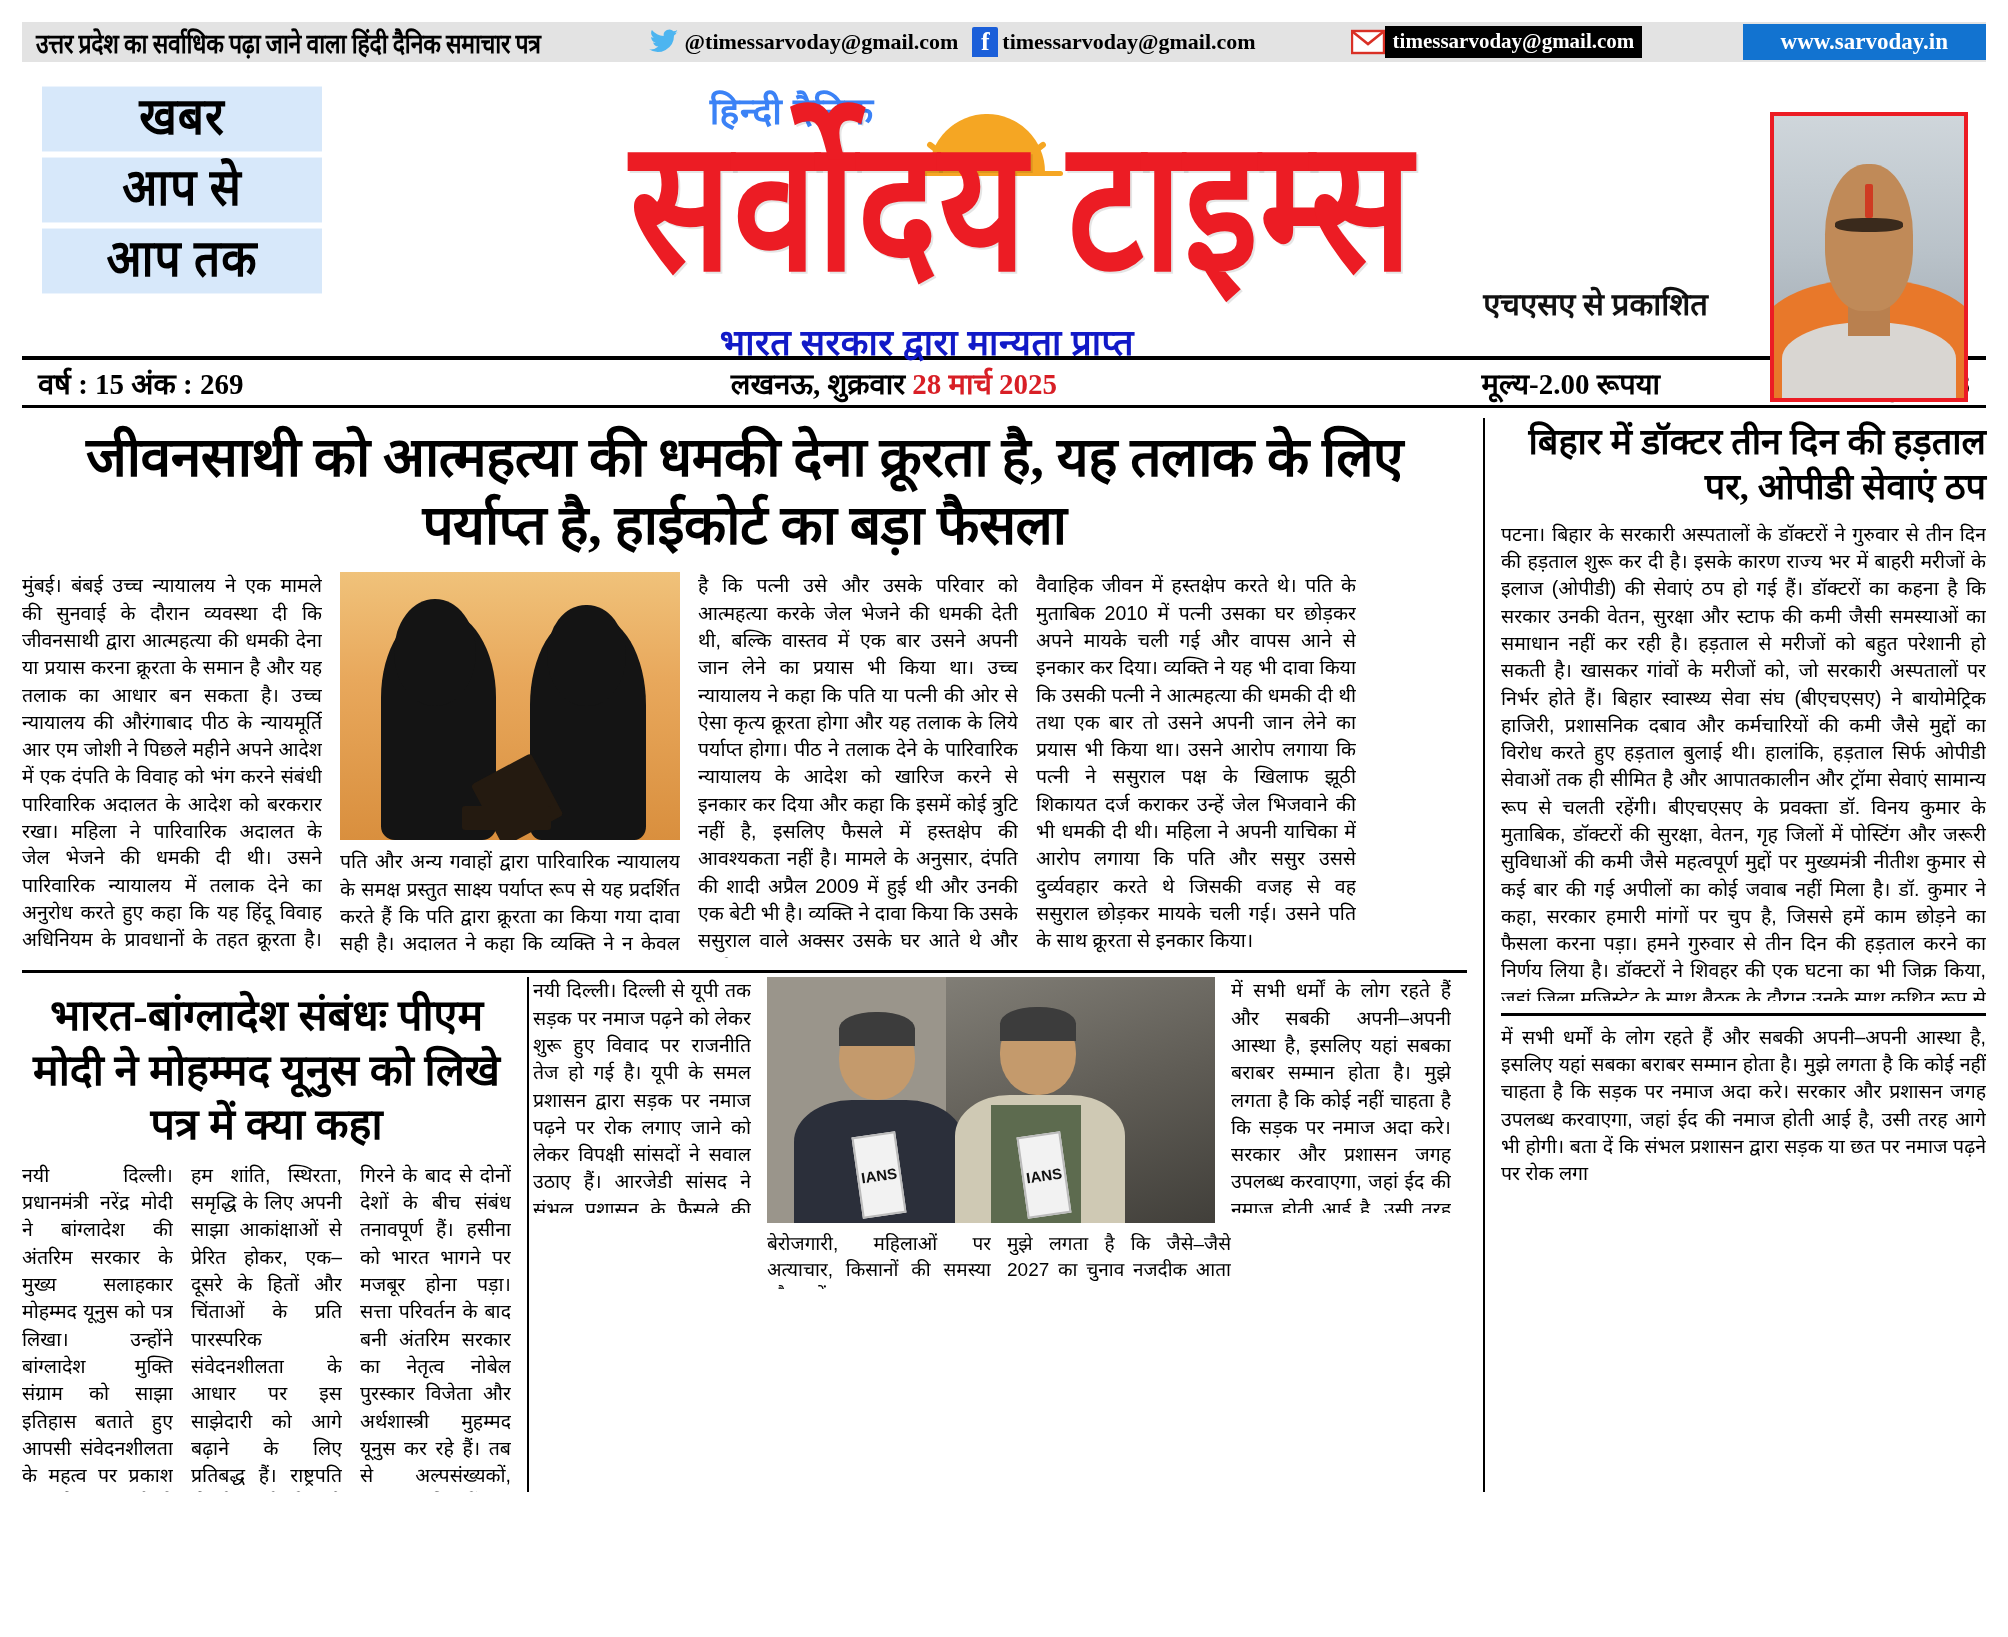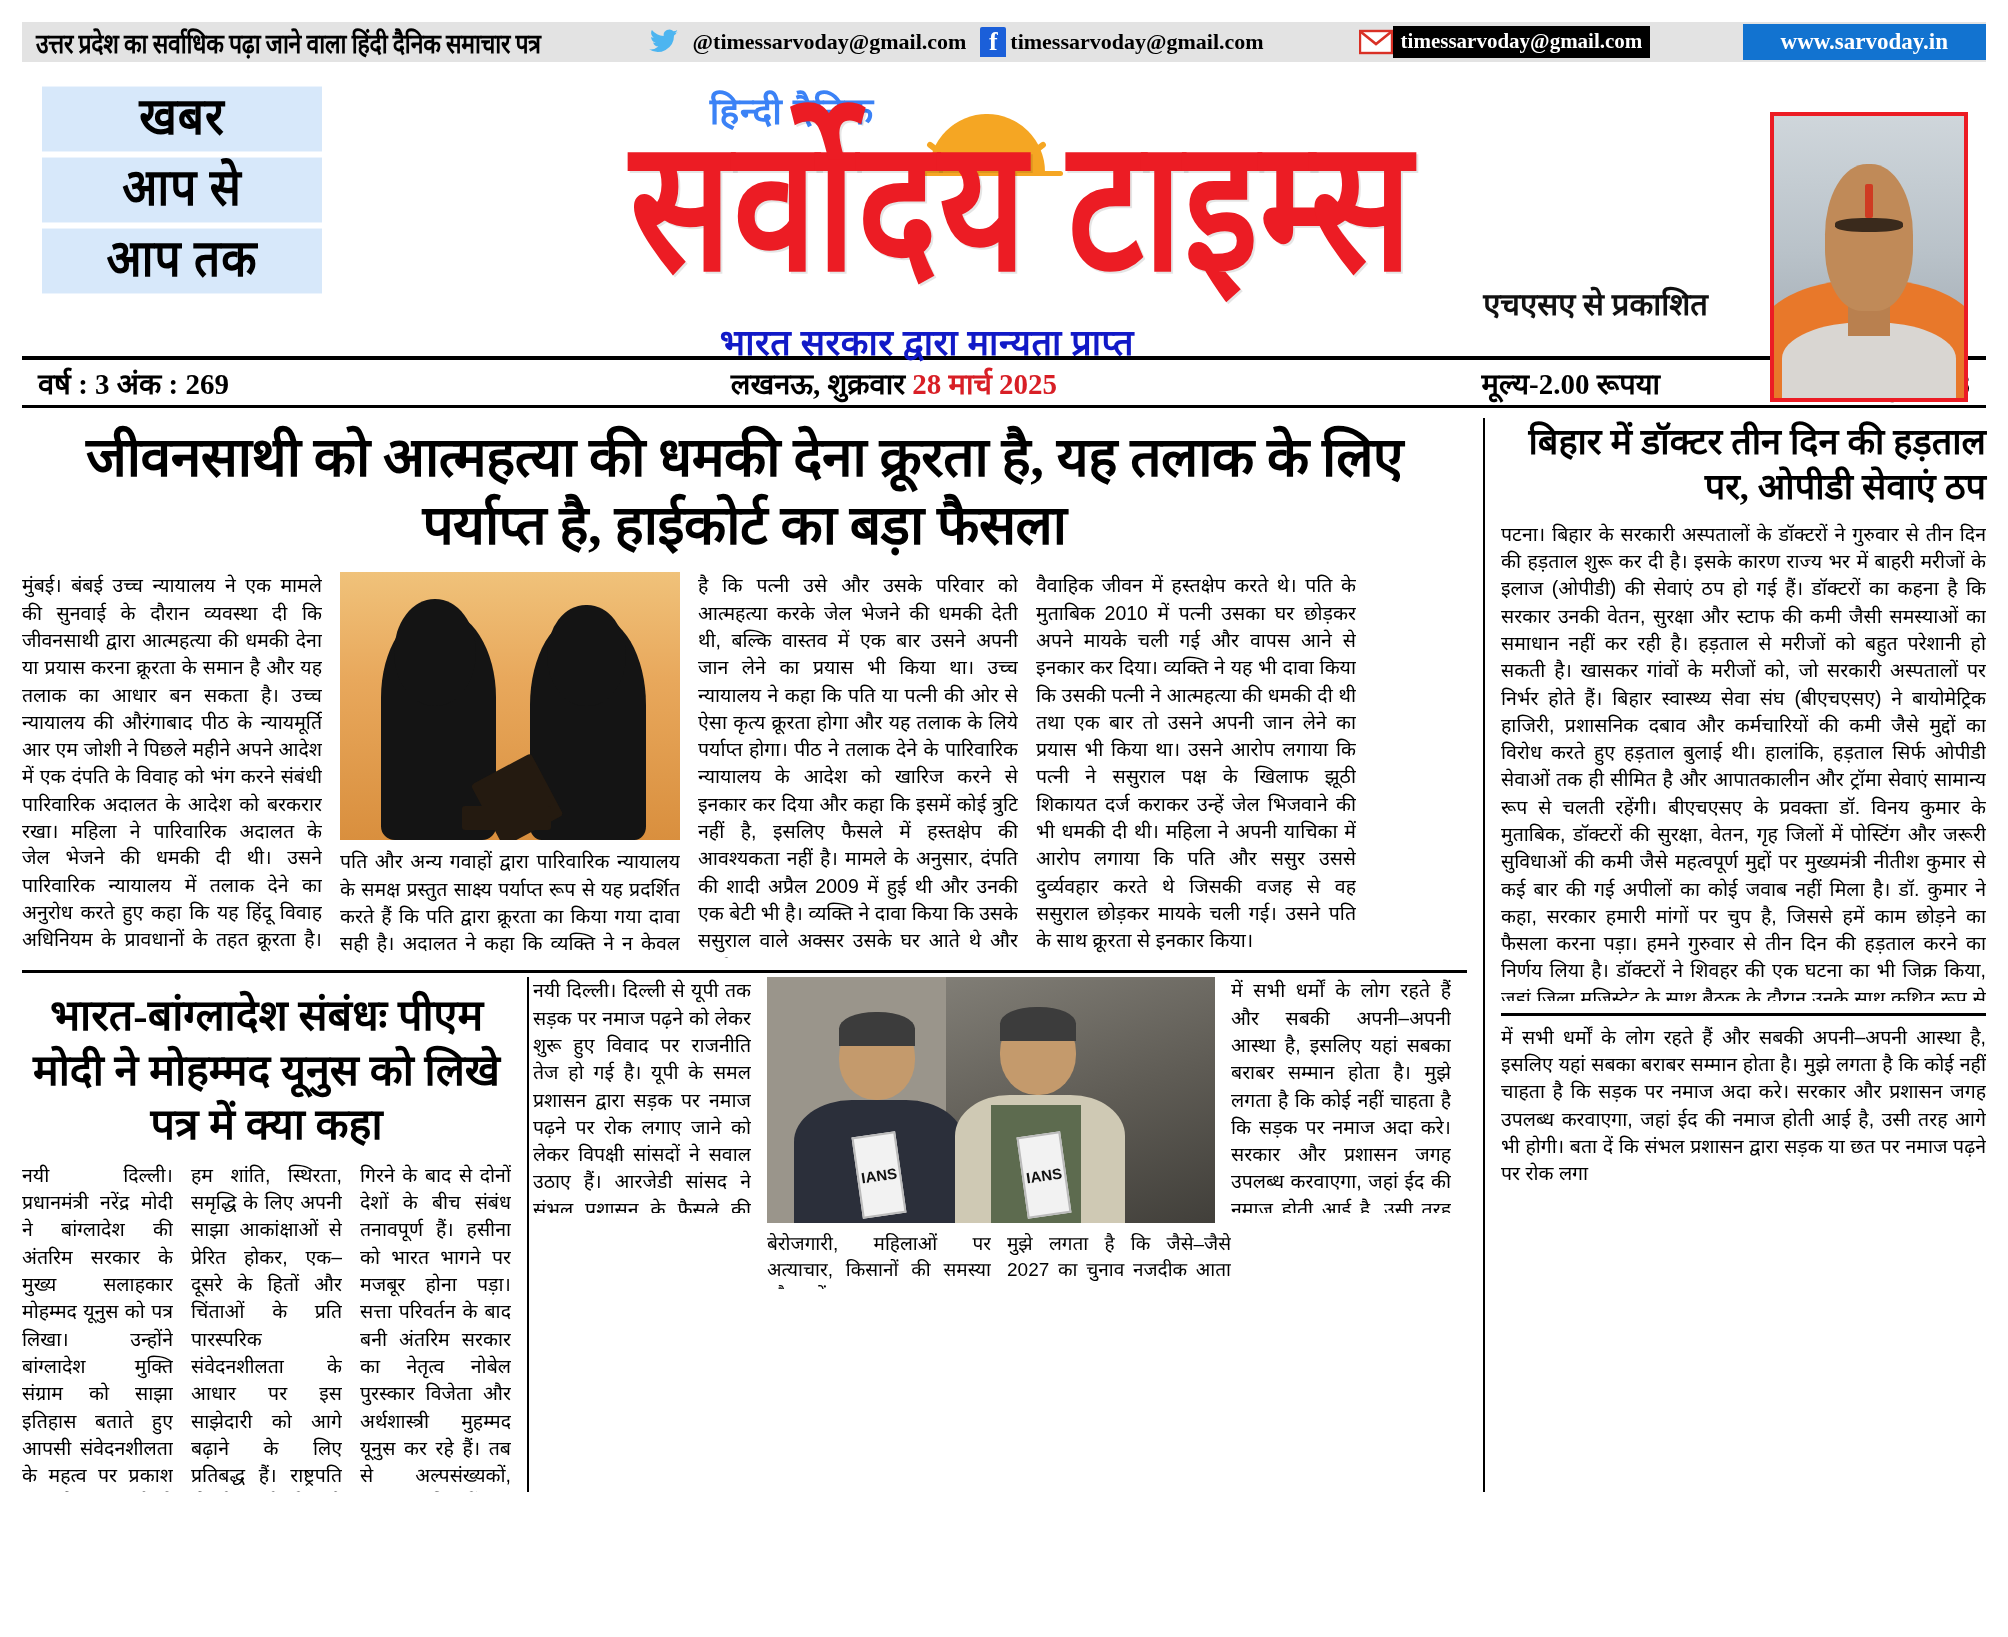--- a/index.html
+++ b/index.html
@@ -26,21 +26,21 @@
   }
   .topstrip-tagline {
     font-family: "Liberation Serif", "DejaVu Serif", serif;
     font-weight: 700;
     font-size: 23px;
     letter-spacing: -0.3px;
     padding-left: 14px;
     white-space: nowrap;
     transform: scaleY(1.18);
   }
-  .ts-social { display:flex; align-items:center; gap:14px; margin-left: 108px; }
+  .ts-social { display:flex; align-items:center; gap:6px; margin-left: 108px; }
   .ts-social2 { display:flex; align-items:center; gap:4px; margin-left: 14px; }
   .ts-mail { display:flex; align-items:center; gap:0px; margin-left: 95px; }
   .handle {
     font-family: "Liberation Serif","DejaVu Serif",serif;
     font-weight:700; font-size:22px; white-space:nowrap;
   }
   .handle-inv {
     background:#000; color:#fff; font-family:"Liberation Serif","DejaVu Serif",serif;
     font-weight:700; font-size:21px; padding:3px 8px 4px 8px; white-space:nowrap;
   }
@@ -286,21 +286,21 @@
       <div class="robe"></div>
       <div class="shoulder"></div>
       <div class="neck"></div>
       <div class="head"></div>
       <div class="brow"></div>
       <div class="tilak"></div>
     </div>
   </div>
 
   <div class="infobar">
-    <div class="ib-1">वर्ष : 3 अंक : 269</div>
+    <div class="ib-1">वर्ष : 15 अंक : 269</div>
     <div class="ib-2">
       <span>लखनऊ, शुक्रवार</span>
       <span class="red">28 मार्च 2025</span>
     </div>
     <div class="ib-3">मूल्य-2.00 रूपया</div>
     <div class="ib-4">पृष्ठ – 08</div>
   </div>
 
   <div class="content">
 

